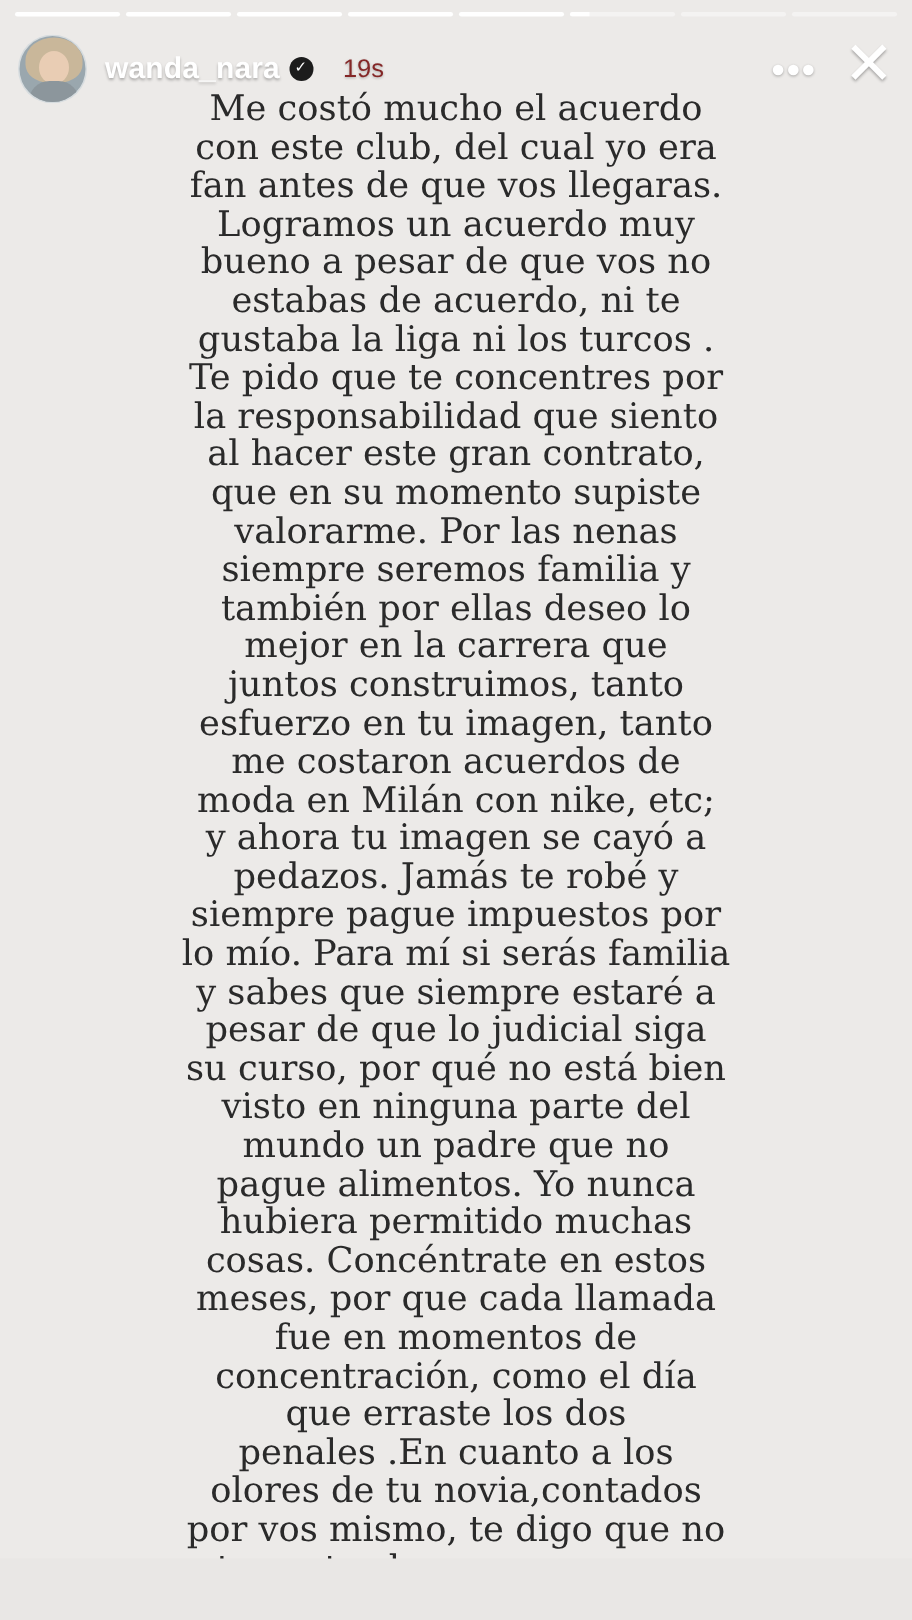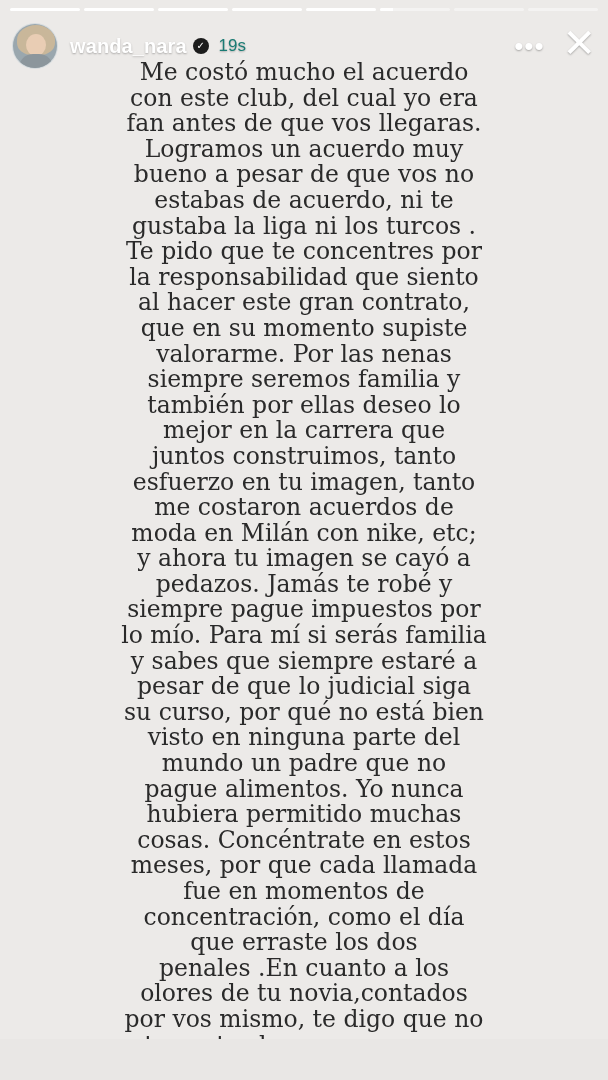--- a/index.html
+++ b/index.html
@@ -103,25 +103,25 @@
     width:16px; height:16px;
     border-radius:50%;
     background:#1c1c1c;
     color:#ffffff;
     font-size:10px;
     line-height:16px;
     text-align:center;
     flex:0 0 auto;
   }
   .time {
-    color:#0f766e;
+    color:#7f1d1d;
     font-size:17px;
     text-shadow:0 1px 2px rgba(0,0,0,0.28);
     opacity:0.95;
-    margin-left:4px;
+    margin-left:14px;
   }
   .subtitle {
     color:#ffffff;
     font-size:14px;
     font-weight:bold;
     text-shadow:0 1px 2px rgba(0,0,0,0.3);
     margin-top:1px;
   }
   .actions {
     display:flex;

